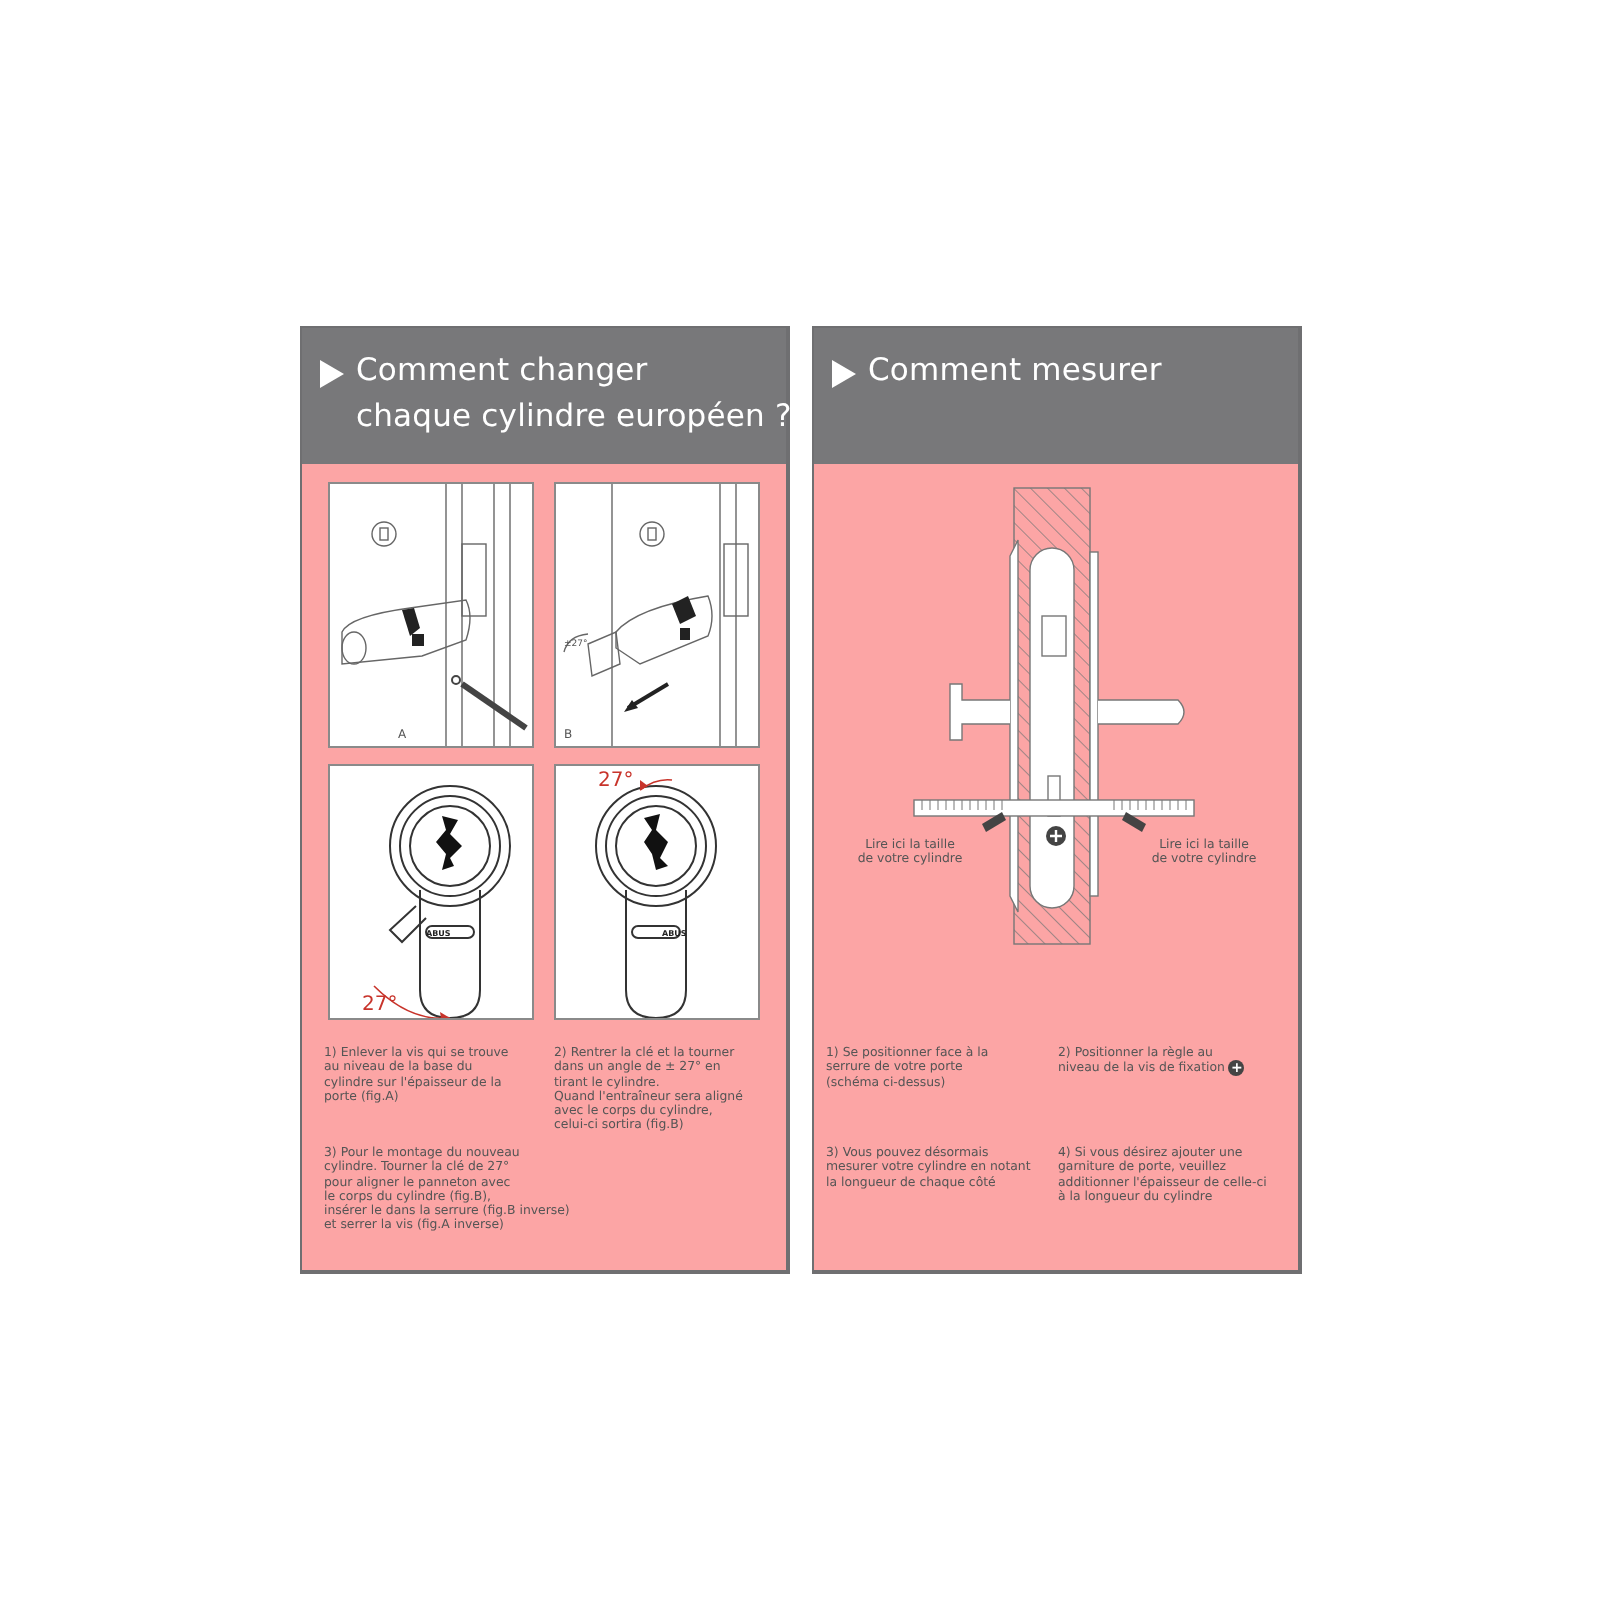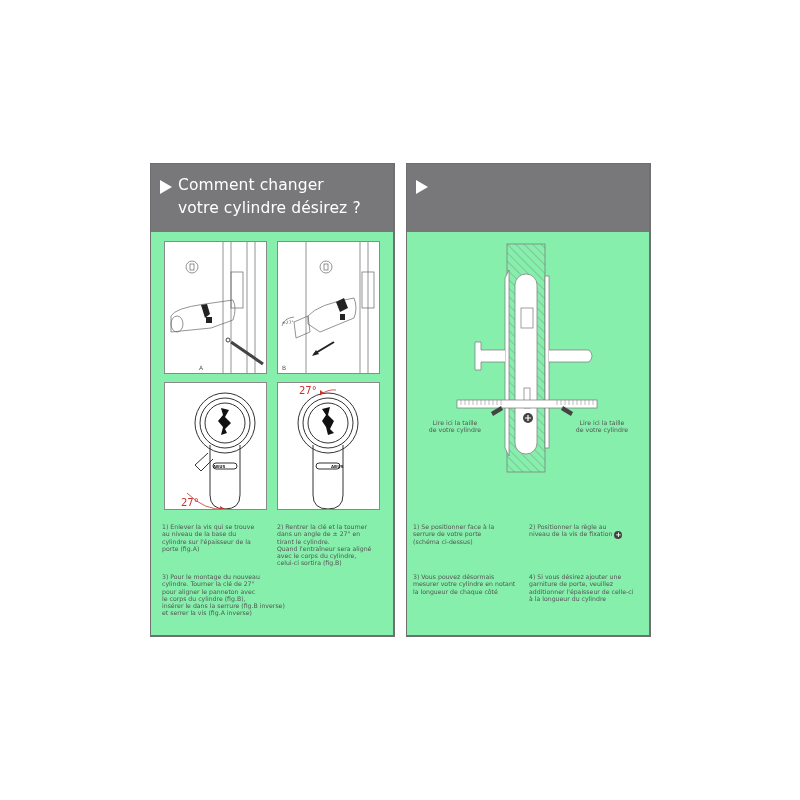--- a/index.html
+++ b/index.html
@@ -1,38 +1,38 @@
 <!DOCTYPE html>
 <html><head>
 <meta charset="utf-8">
 <style>
   html, body { margin:0; padding:0; background:#ffffff; }
   body { width:800px; height:800px; position:relative; overflow:hidden; font-family:"DejaVu Sans", sans-serif; }
-  .panel { position:absolute; top:163px; height:474px; background:#86efac; border:1px solid #6f6f71; border-right-width:2px; border-bottom-width:2px; box-sizing:border-box; }
+  .panel { position:absolute; top:163px; height:474px; background:#fca5a5; border:1px solid #6f6f71; border-right-width:2px; border-bottom-width:2px; box-sizing:border-box; }
   .panel.left { left:150px; width:245px; }
   .panel.right { left:406px; width:245px; }
   .panel-header { position:absolute; left:0; top:0; right:0; height:68px; background:#78787a; color:#ffffff; }
   .panel-header .tri { position:absolute; left:9px; top:16px; width:0; height:0; border-top:7px solid transparent; border-bottom:7px solid transparent; border-left:12px solid #ffffff; }
   .panel-header .title { position:absolute; left:27px; top:10px; font-size:15.5px; line-height:23px; letter-spacing:0.1px; white-space:nowrap; }
   .fig { position:absolute; border:1px solid #8a8a8a; background:#fff; box-sizing:border-box; overflow:hidden; }
   .fig svg { position:absolute; left:0; top:0; }
   .fig-label { position:absolute; bottom:2px; font-size:6px; color:#555; }
   .step { position:absolute; font-size:6.2px; line-height:7.3px; color:#555; white-space:pre-line; }
   .measure-note { position:absolute; font-size:6.2px; line-height:7.3px; color:#555; text-align:center; white-space:pre-line; }
   .plus-icon { display:inline-block; width:8px; height:8px; border-radius:50%; background:#444; color:#fff; font-size:7px; line-height:8px; text-align:center; vertical-align:middle; margin-left:2px; font-weight:bold; }
 </style>
 </head>
 <body>
 
 <div class="panel left">
   <div class="panel-header">
     <div class="tri"></div>
     <div class="title">
       <div>Comment changer</div>
-      <div>votre cylindre désirez ?</div>
+      <div>chaque cylindre européen ?</div>
     </div>
   </div>
 
   <div class="fig" style="left:13px; top:77px; width:103px; height:133px;">
     <svg width="103" height="133" viewBox="0 0 103 133">
       <g fill="none" stroke="#666" stroke-width="0.7">
         <line x1="58" y1="0" x2="58" y2="133"></line>
           <line x1="66" y1="0" x2="66" y2="133"></line>
         <line x1="82" y1="0" x2="82" y2="133"></line>
           <line x1="90" y1="0" x2="90" y2="133"></line>
@@ -122,20 +122,21 @@
 pour aligner le panneton avec
 le corps du cylindre (fig.B),
 insérer le dans la serrure (fig.B inverse)
 et serrer la vis (fig.A inverse)</div>
 </div>
 
 <div class="panel right">
   <div class="panel-header">
     <div class="tri"></div>
     <div class="title">
+      <div>Comment mesurer</div>
     </div>
   </div>
 
   <svg style="position:absolute; left:4px; top:78px;" width="236" height="232" viewBox="0 0 236 232">
     <defs>
       <pattern id="hatch" width="6" height="6" patternUnits="userSpaceOnUse" patternTransform="rotate(-45)">
         <line x1="0" y1="0" x2="0" y2="6" stroke="#777" stroke-width="0.7"></line>
       </pattern>
     </defs>
     <rect x="96" y="2" width="38" height="228" fill="url(#hatch)" stroke="#777" stroke-width="0.7"></rect>

